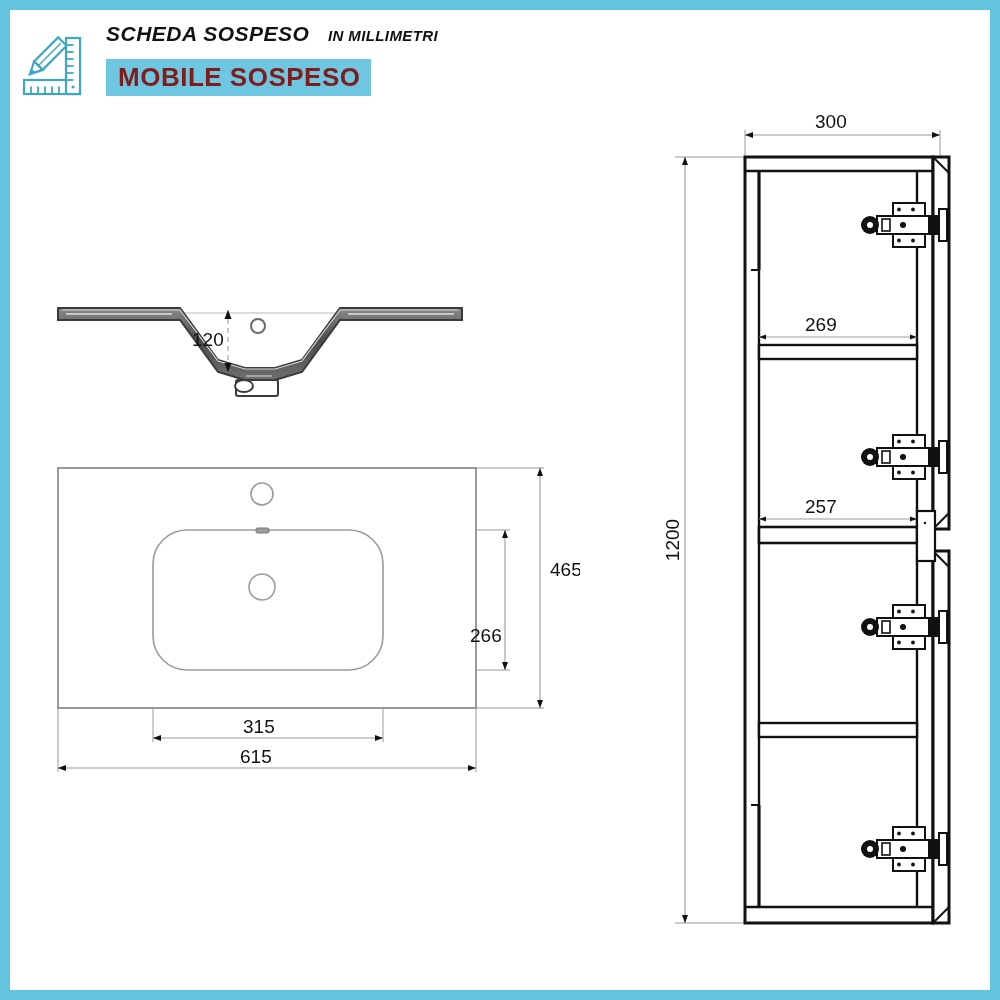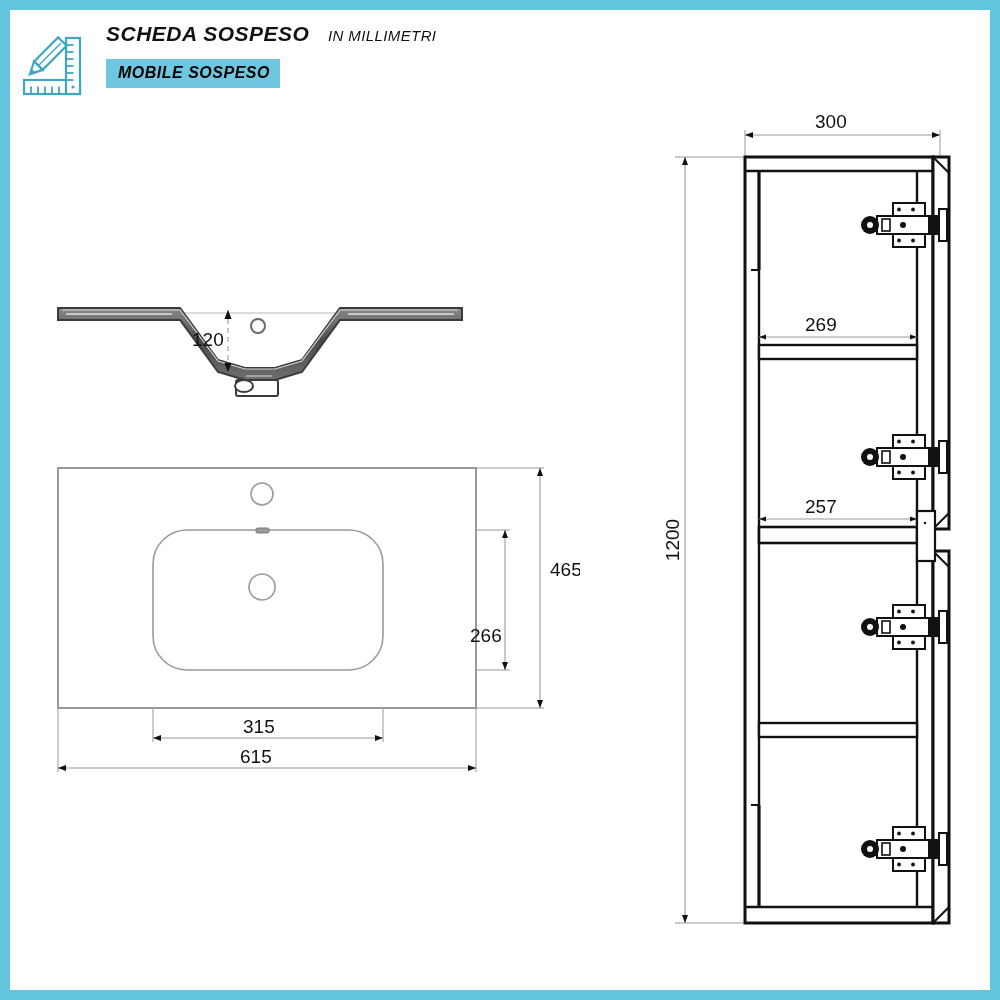--- a/index.html
+++ b/index.html
@@ -59,43 +59,42 @@
     font-weight: bold;
     font-size: 21px;
     letter-spacing: 0.5px;
     color: #111111;
     display: inline-block;
     vertical-align: baseline;
   }
   #title-sub {
     font-family: "Liberation Sans", sans-serif;
     font-style: italic;
-    font-weight: normal;
+    font-weight: bold;
     font-size: 15px;
     letter-spacing: 0.4px;
     color: #111111;
     display: inline-block;
     margin-left: 14px;
     vertical-align: baseline;
   }
   #banner {
     position: absolute;
     left: 88px;
     top: 37px;
     background: #6ec6e0;
     padding: 5px 10px 6px 12px;
     display: inline-block;
   }
   #banner-text {
     font-family: "Liberation Sans", sans-serif;
-    font-style: italic;
     font-weight: bold;
-    font-size: 16px;
+    font-size: 26px;
     letter-spacing: 0.5px;
-    color: #000000;
+    color: #7f1d1d;
     line-height: 1;
     white-space: nowrap;
   }
 
   
   .dwg { position: absolute; }
   #sink-section { left: 40px; top: 280px; }
   #sink-plan    { left: 40px; top: 450px; }
   #cabinet      { left: 655px; top: 105px; }
 

